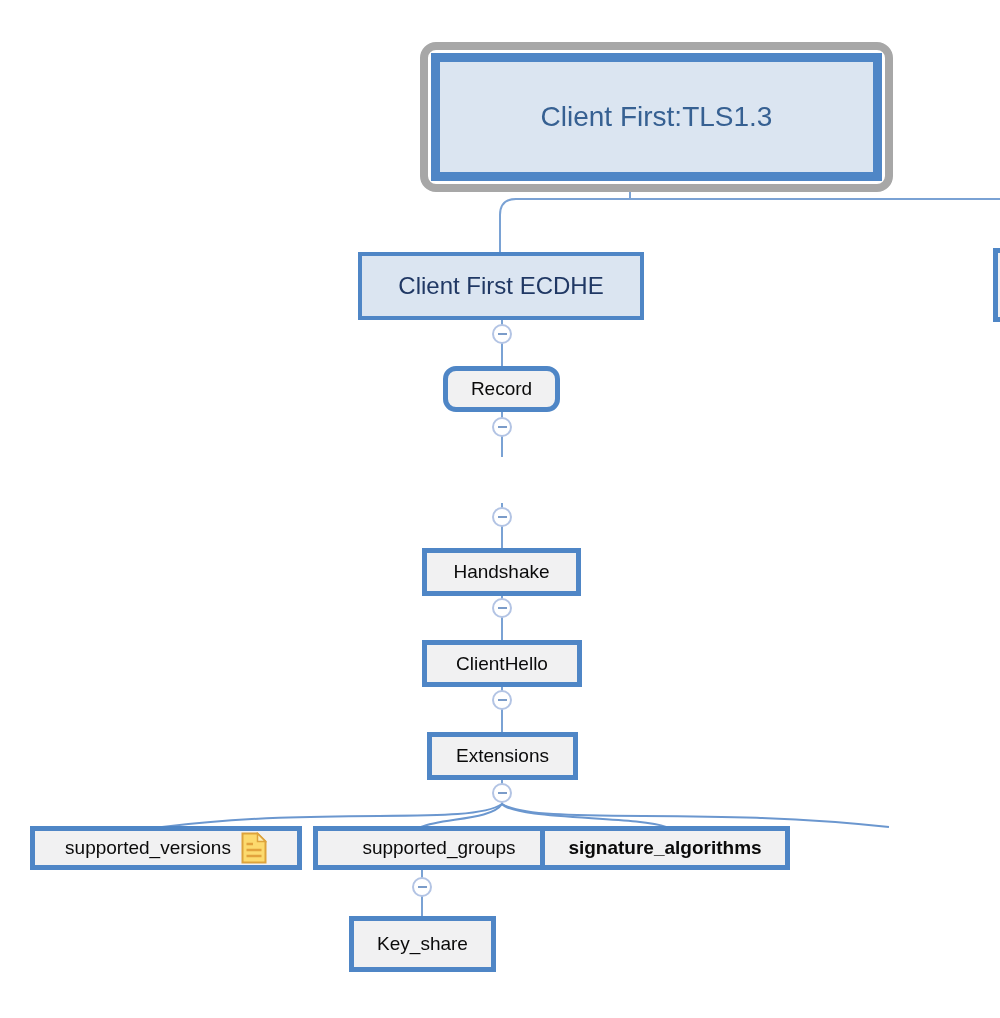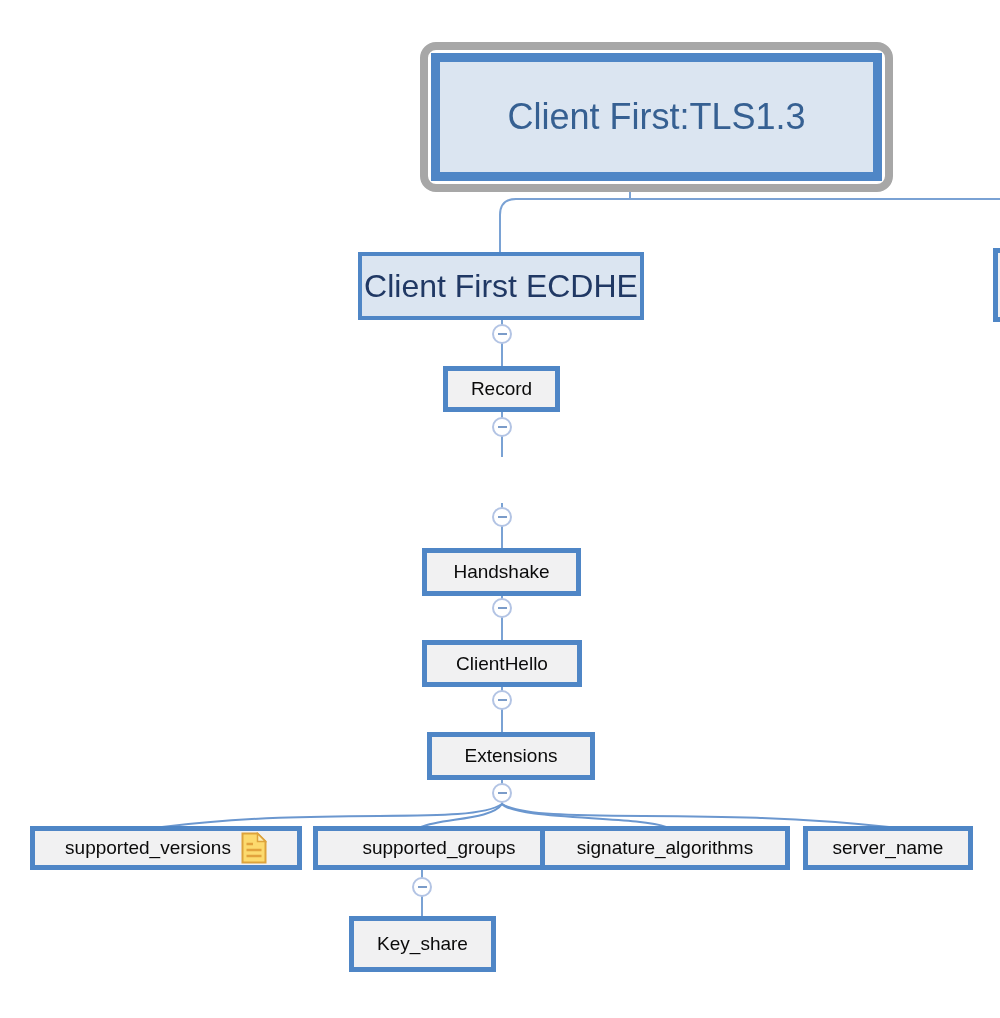--- a/index.html
+++ b/index.html
@@ -18,37 +18,37 @@
 
   .root-outer {
     position:absolute; left:420px; top:42px; width:473px; height:150px;
     box-sizing:border-box; border:8px solid #a7a7a7; border-radius:16px;
     background:#ffffff; padding:3px; z-index:2;
   }
   .root-inner {
     width:100%; height:100%; box-sizing:border-box;
     border:9px solid #4f86c6; background:#dbe5f1;
     display:flex; align-items:center; justify-content:center;
-    font-size:36px; color:#366092;
+    font-size:28px; color:#366092;
   }
 
   .branch {
     left:358px; top:252px; width:286px; height:68px;
-    border-width:4px; background:#dbe5f1; color:#203864; font-size:32px;
+    border-width:4px; background:#dbe5f1; color:#203864; font-size:24px;
   }
 
-  .n-record       { left:443px; top:366px; width:117px; height:46px; }
+  .n-record       { left:443px; top:366px; width:117px; height:46px;border-radius:13px; }
   .n-tlsplaintext { left:417px; top:457px; width:171px; height:46px; }
   .n-handshake    { left:422px; top:548px; width:159px; height:48px; }
   .n-clienthello  { left:422px; top:640px; width:160px; height:47px; }
-  .n-extensions   { left:427px; top:732px; width:168px; height:48px; }
+  .n-extensions   { left:427px; top:732px; width:151px; height:48px; }
 
   .n-supported-versions    { left:30px;  top:826px; width:272px; height:44px; }
   .n-supported-groups      { left:313px; top:826px; width:252px; height:44px; }
-  .n-signature-algorithms  { left:540px; top:826px; width:250px; height:44px; }
+  .n-signature-algorithms  { left:540px; top:826px; width:250px; height:44px;font-weight:bold; }
   .n-server-name           { left:803px; top:826px; width:170px; height:44px; }
   .n-key-share             { left:349px; top:916px; width:147px; height:56px; }
 
   .n-partial-right { left:993px; top:248px; width:60px; height:74px; }
 
   .toggle {
     position:absolute; width:20px; height:20px; box-sizing:border-box;
     border:2px solid #b3c4e4; border-radius:50%; background:#ffffff;
     display:flex; align-items:center; justify-content:center; z-index:3;
   }
@@ -122,23 +122,20 @@
       <path d="M5.5,18 H20.5" stroke="#e2a23c" stroke-width="2.5"></path>
       <path d="M5.5,24 H20.5" stroke="#e2a23c" stroke-width="2.5"></path>
     </svg>
   </div>
   <div class="node n-supported-groups">
     <span>supported_groups</span>
   </div>
   <div class="node n-signature-algorithms">
     <span>signature_algorithms</span>
   </div>
-  <div class="node n-server-name">
-    <span>server_name</span>
-  </div>
 
   <div class="node n-key-share">
     <span>Key_share</span>
   </div>
 
   <div class="toggle t1">
     <span class="minus"></span>
   </div>
   <div class="toggle t2">
     <span class="minus"></span>

